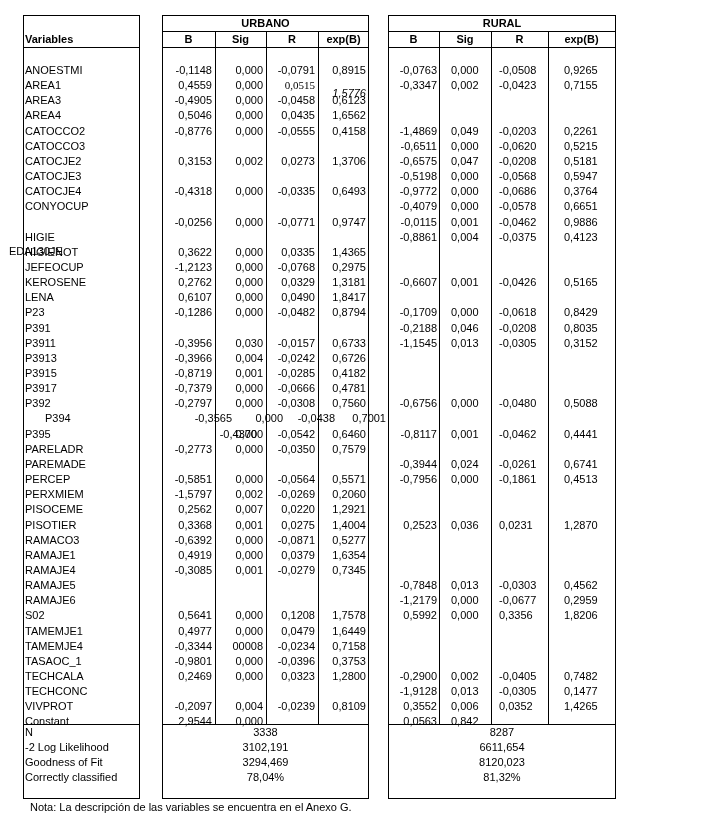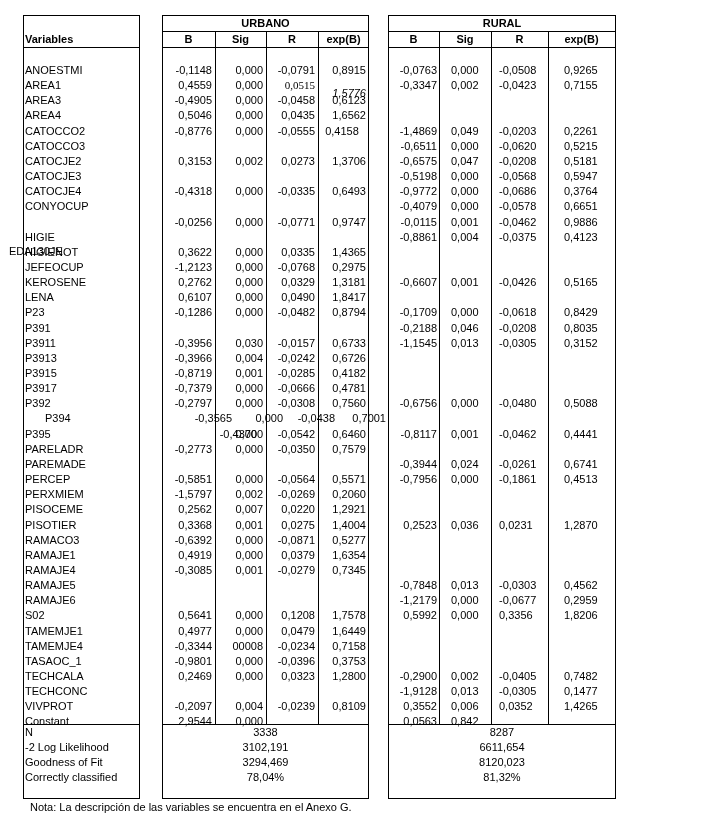--- a/index.html
+++ b/index.html
@@ -96,21 +96,21 @@
       <div class="txt r" style="left: 388px; width: 49px; top: 0px;"></div>
       <div class="txt" style="left: 451px; top: 0px;"></div>
       <div class="txt" style="left: 499px; top: 0px;"></div>
       <div class="txt" style="left: 564px; top: 0px;"></div>
     </div>
     <div class="row" style="top: 124px;">
       <div class="txt" style="left: 25px; top: 0px;">CATOCCO2</div>
       <div class="txt r" style="left: 162px; width: 50px; top: 0px;">-0,8776</div>
       <div class="txt r" style="left: 215px; width: 48px; top: 0px;">0,000</div>
       <div class="txt r" style="left: 266px; width: 49px; top: 0px;">-0,0555</div>
-      <div class="txt r" style="left: 318px; width: 48px; top: 0px; text-align: center;">0,4158</div>
+      <div class="txt r" style="left: 318px; width: 48px; top: 0px;">0,4158</div>
       <div class="txt r" style="left: 388px; width: 49px; top: 0px;">-1,4869</div>
       <div class="txt" style="left: 451px; top: 0px;">0,049</div>
       <div class="txt" style="left: 499px; top: 0px;">-0,0203</div>
       <div class="txt" style="left: 564px; top: 0px;">0,2261</div>
     </div>
     <div class="row" style="top: 139px;">
       <div class="txt" style="left: 25px; top: 0px;">CATOCCO3</div>
       <div class="txt r" style="left: 162px; width: 50px; top: 0px;"></div>
       <div class="txt r" style="left: 215px; width: 48px; top: 0px;"></div>
       <div class="txt r" style="left: 266px; width: 49px; top: 0px;"></div>

